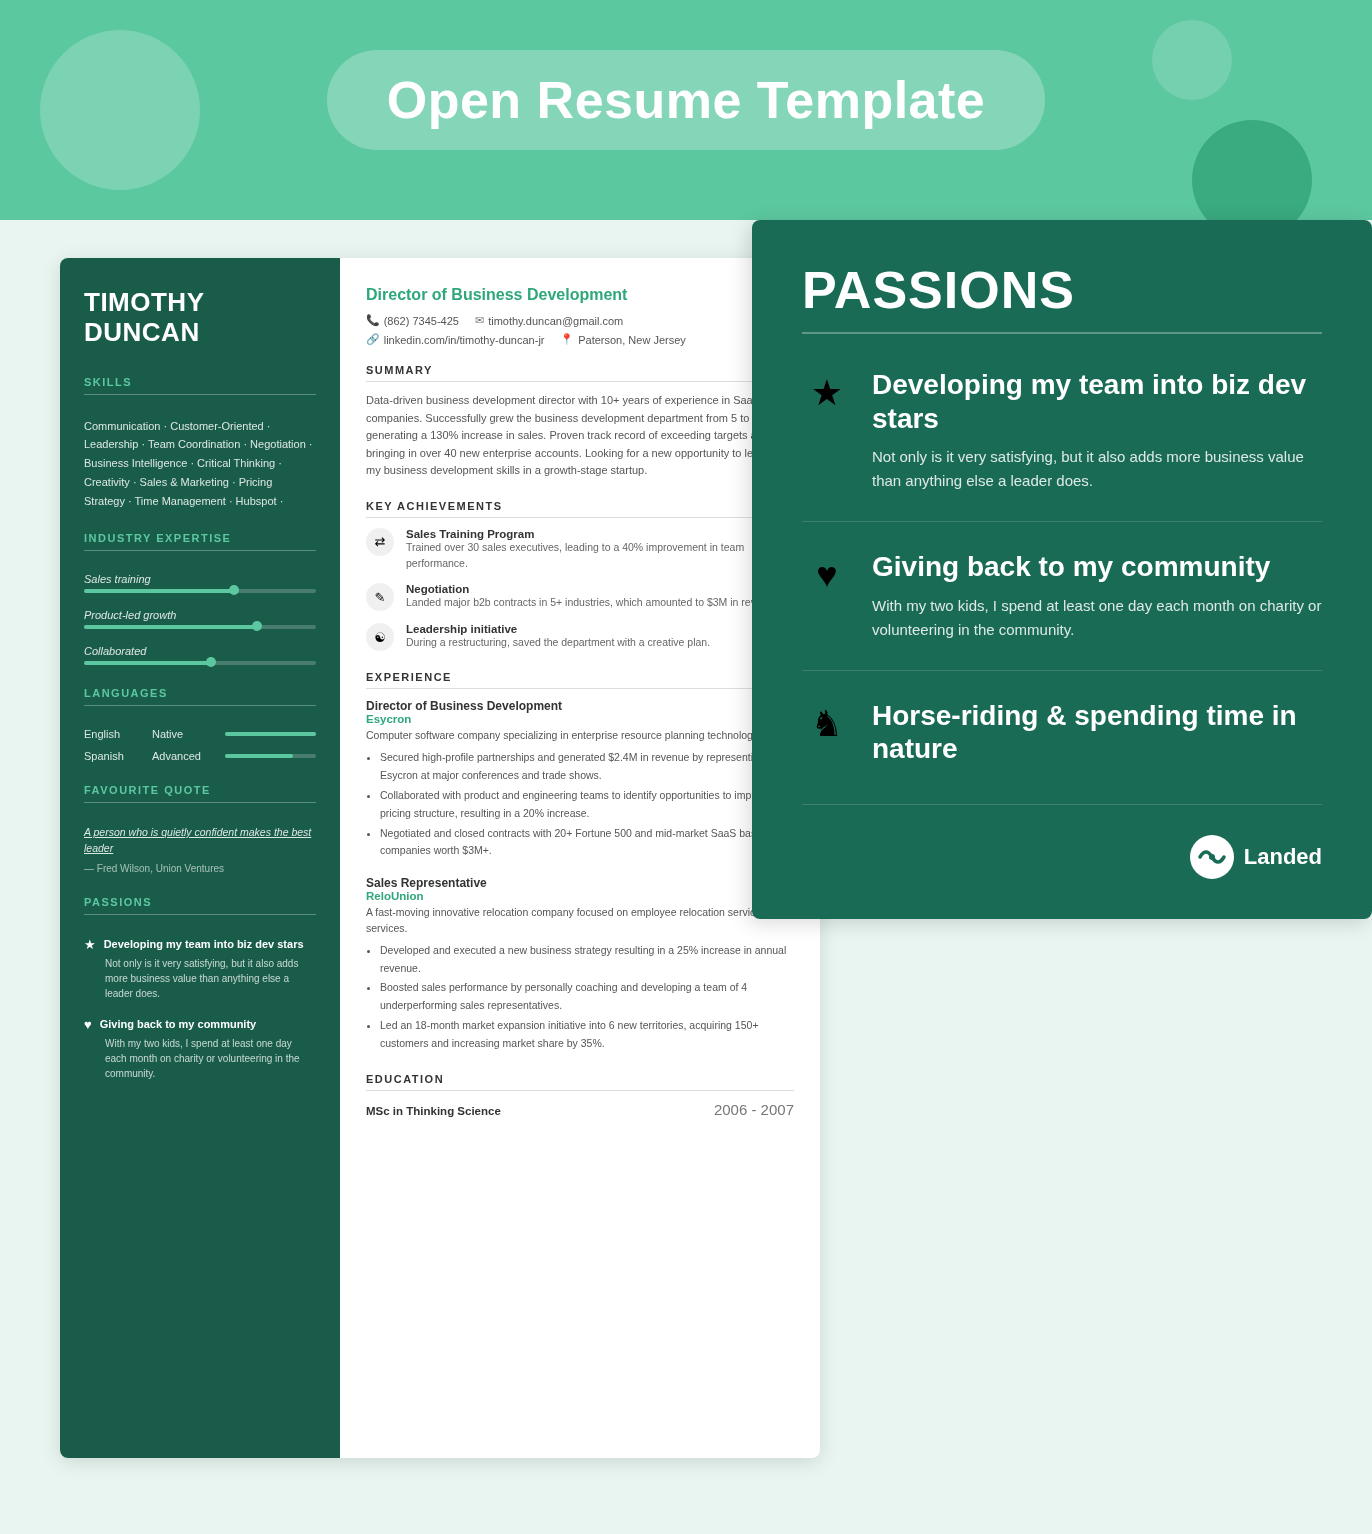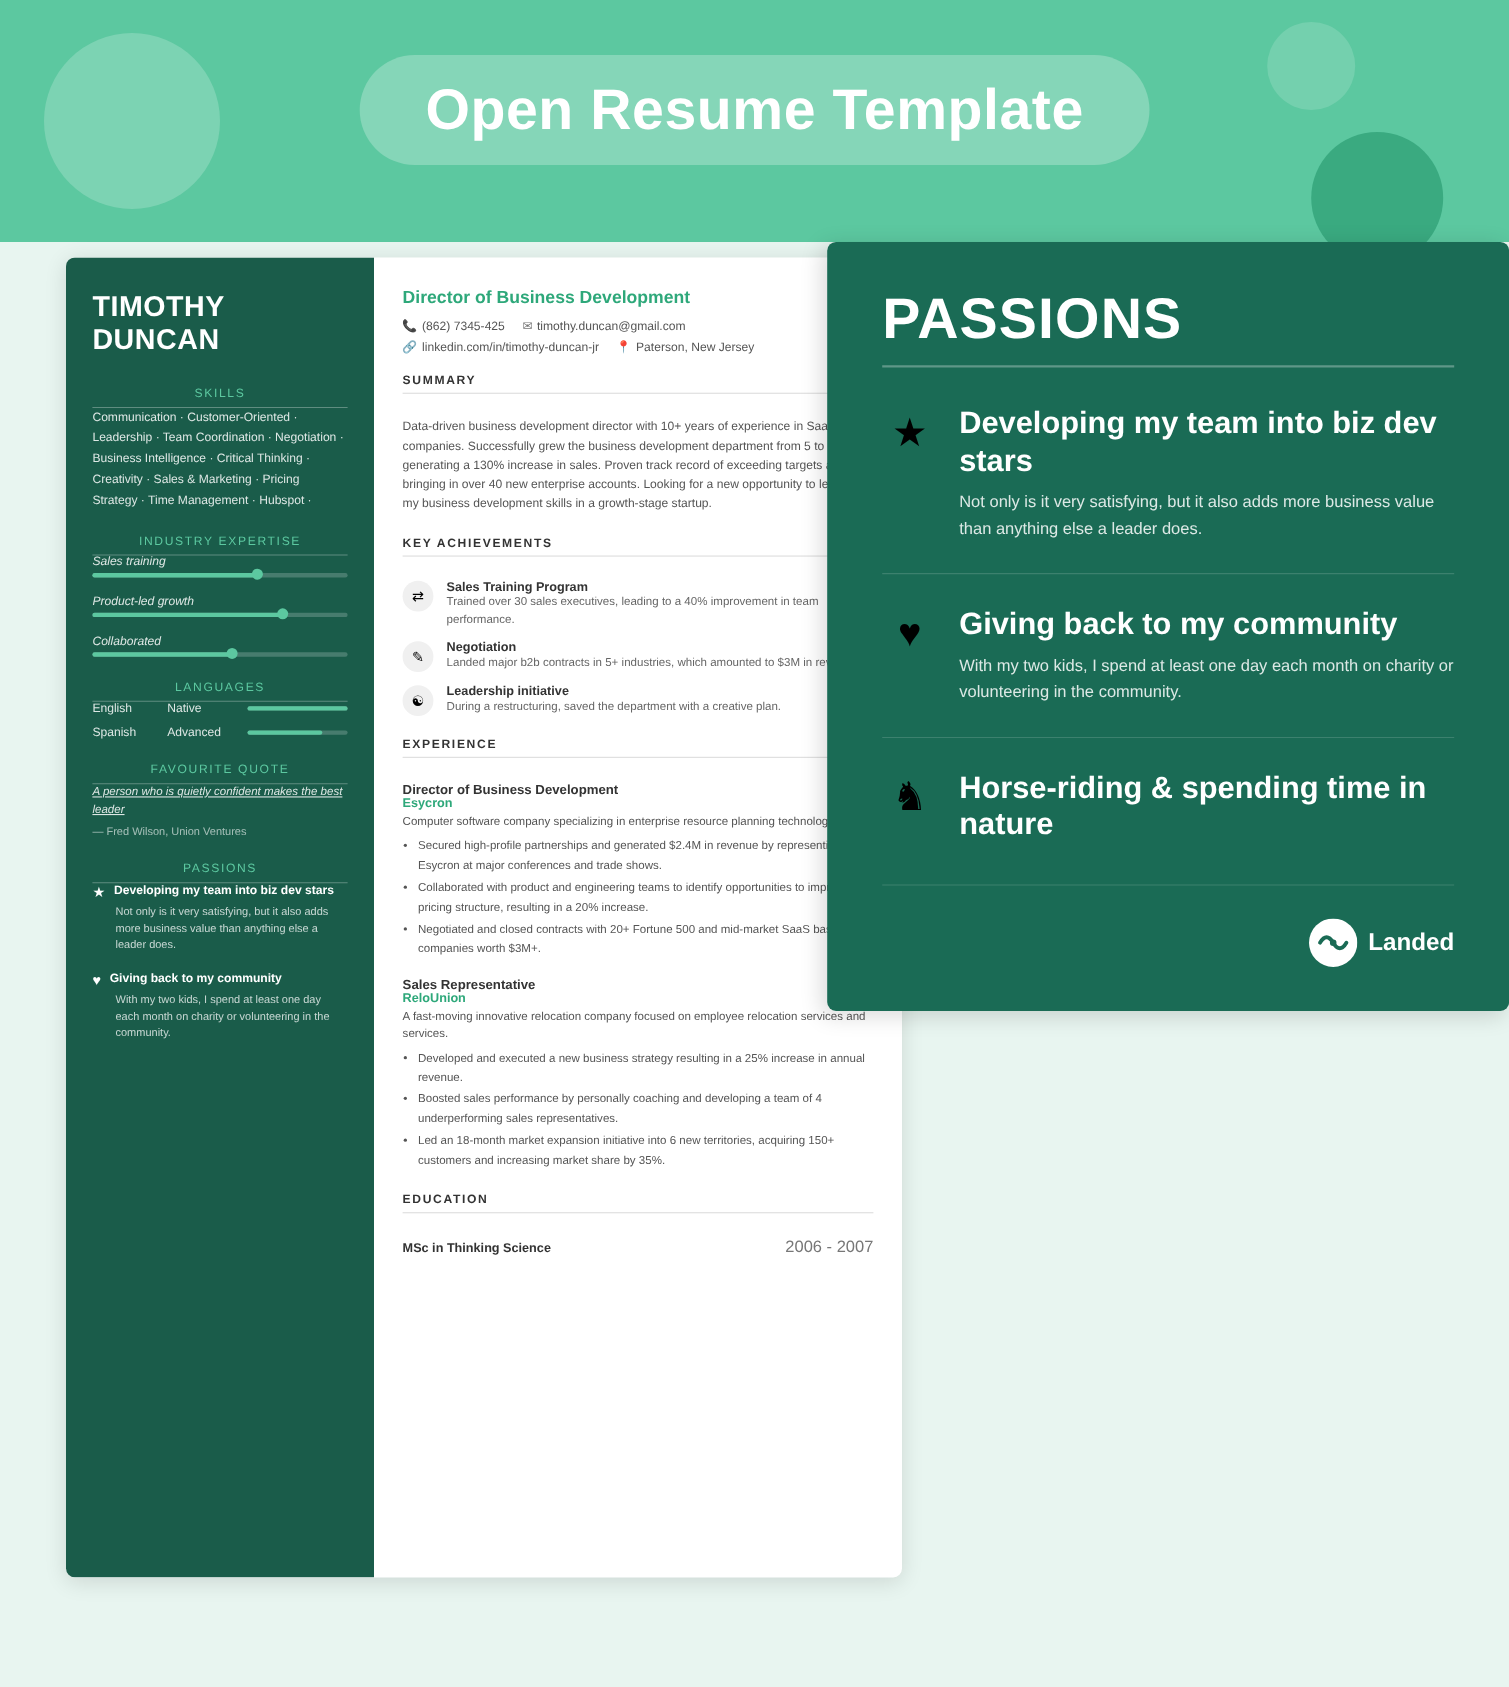--- a/index.html
+++ b/index.html
@@ -57,21 +57,21 @@
       top: 20px;
       width: 80px;
       height: 80px;
       background: rgba(255,255,255,0.15);
       border-radius: 50%;
     }
 
     
     .main-content {
       display: flex;
-      padding: 14px 60px;
+      padding: 38px 60px;
       gap: 20px;
       position: relative;
     }
 
     
     .resume-card {
       background: white;
       border-radius: 8px;
       box-shadow: 0 4px 20px rgba(0,0,0,0.12);
       display: flex;
@@ -98,28 +98,27 @@
       line-height: 1.15;
       margin-bottom: 28px;
       letter-spacing: 0.5px;
     }
 
     .sidebar-section {
       margin-bottom: 22px;
     }
     .sidebar-section-title {
       font-size: 11px;
-      font-weight: 400;
+      font-weight: 700;
       color: #5cc8a0;
       letter-spacing: 1.5px;
       text-transform: uppercase;
       padding-bottom: 6px;
       border-bottom: 1px solid rgba(255,255,255,0.3);
-      margin-bottom: 0;
-      text-align: center;
+      margin-bottom: 22px;
     }
     .sidebar-skills-text {
       font-size: 11px;
       color: rgba(255,255,255,0.85);
       line-height: 1.7;
     }
 
     
     .expertise-item {
       margin-bottom: 16px;
@@ -258,21 +257,21 @@
       margin-bottom: 20px;
     }
     .resume-section-title {
       font-size: 11px;
       font-weight: 700;
       letter-spacing: 1.5px;
       text-transform: uppercase;
       color: #333;
       border-bottom: 1px solid #ddd;
       padding-bottom: 5px;
-      margin-bottom: 22px;
+      margin-bottom: 10px;
     }
     .resume-section-text {
       font-size: 11px;
       color: #555;
       line-height: 1.6;
     }
 
     .achievement-item {
       display: flex;
       gap: 12px;

